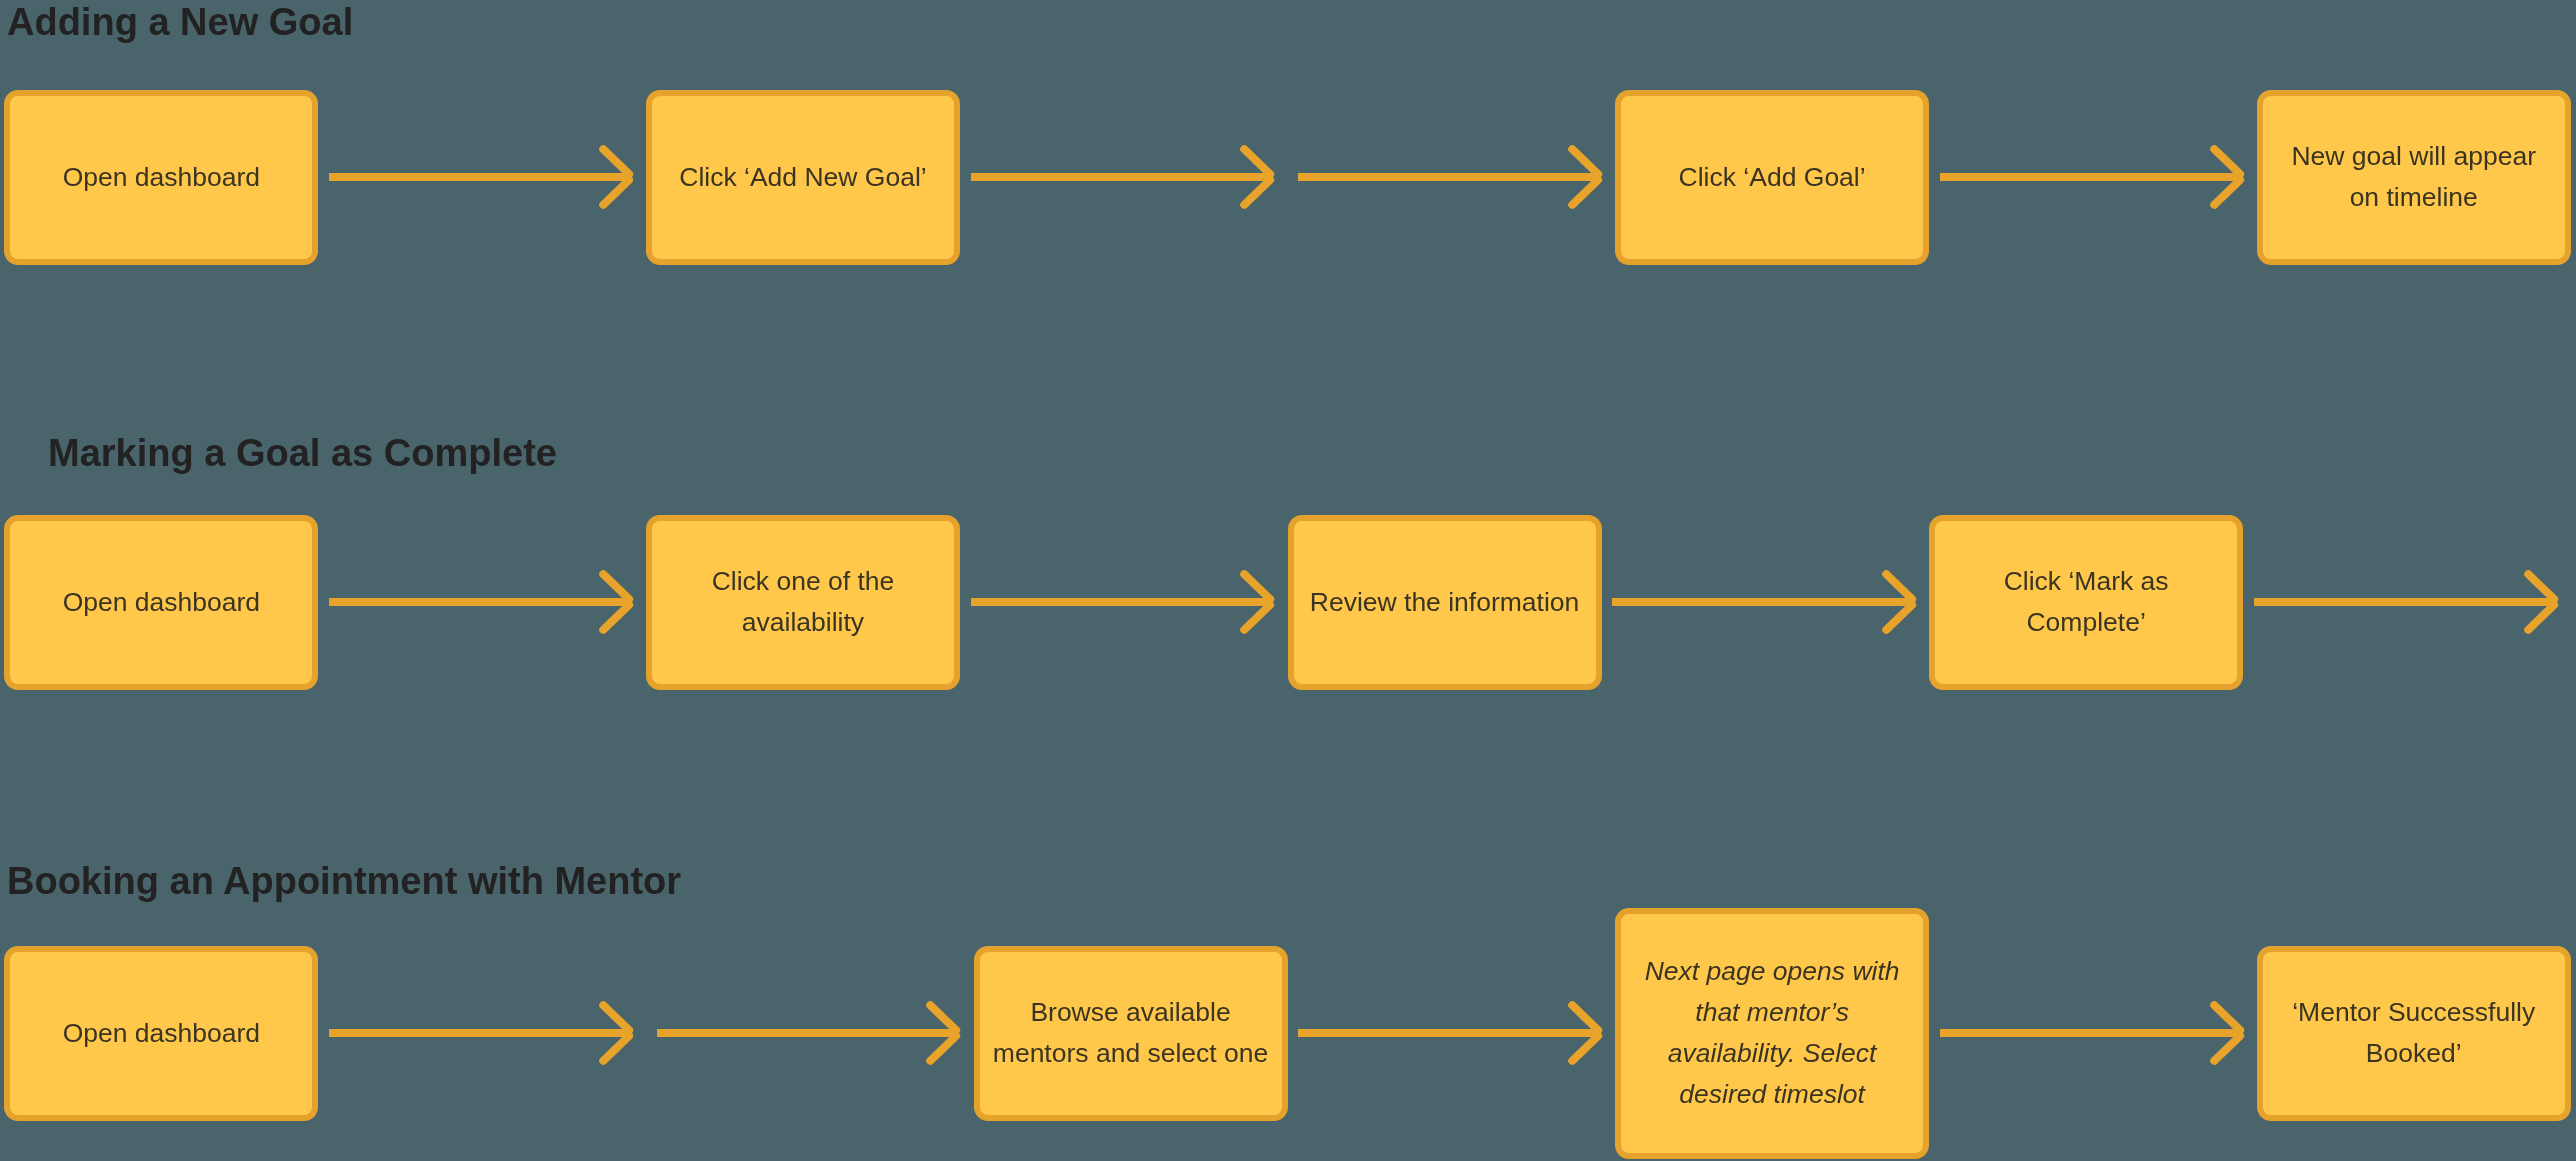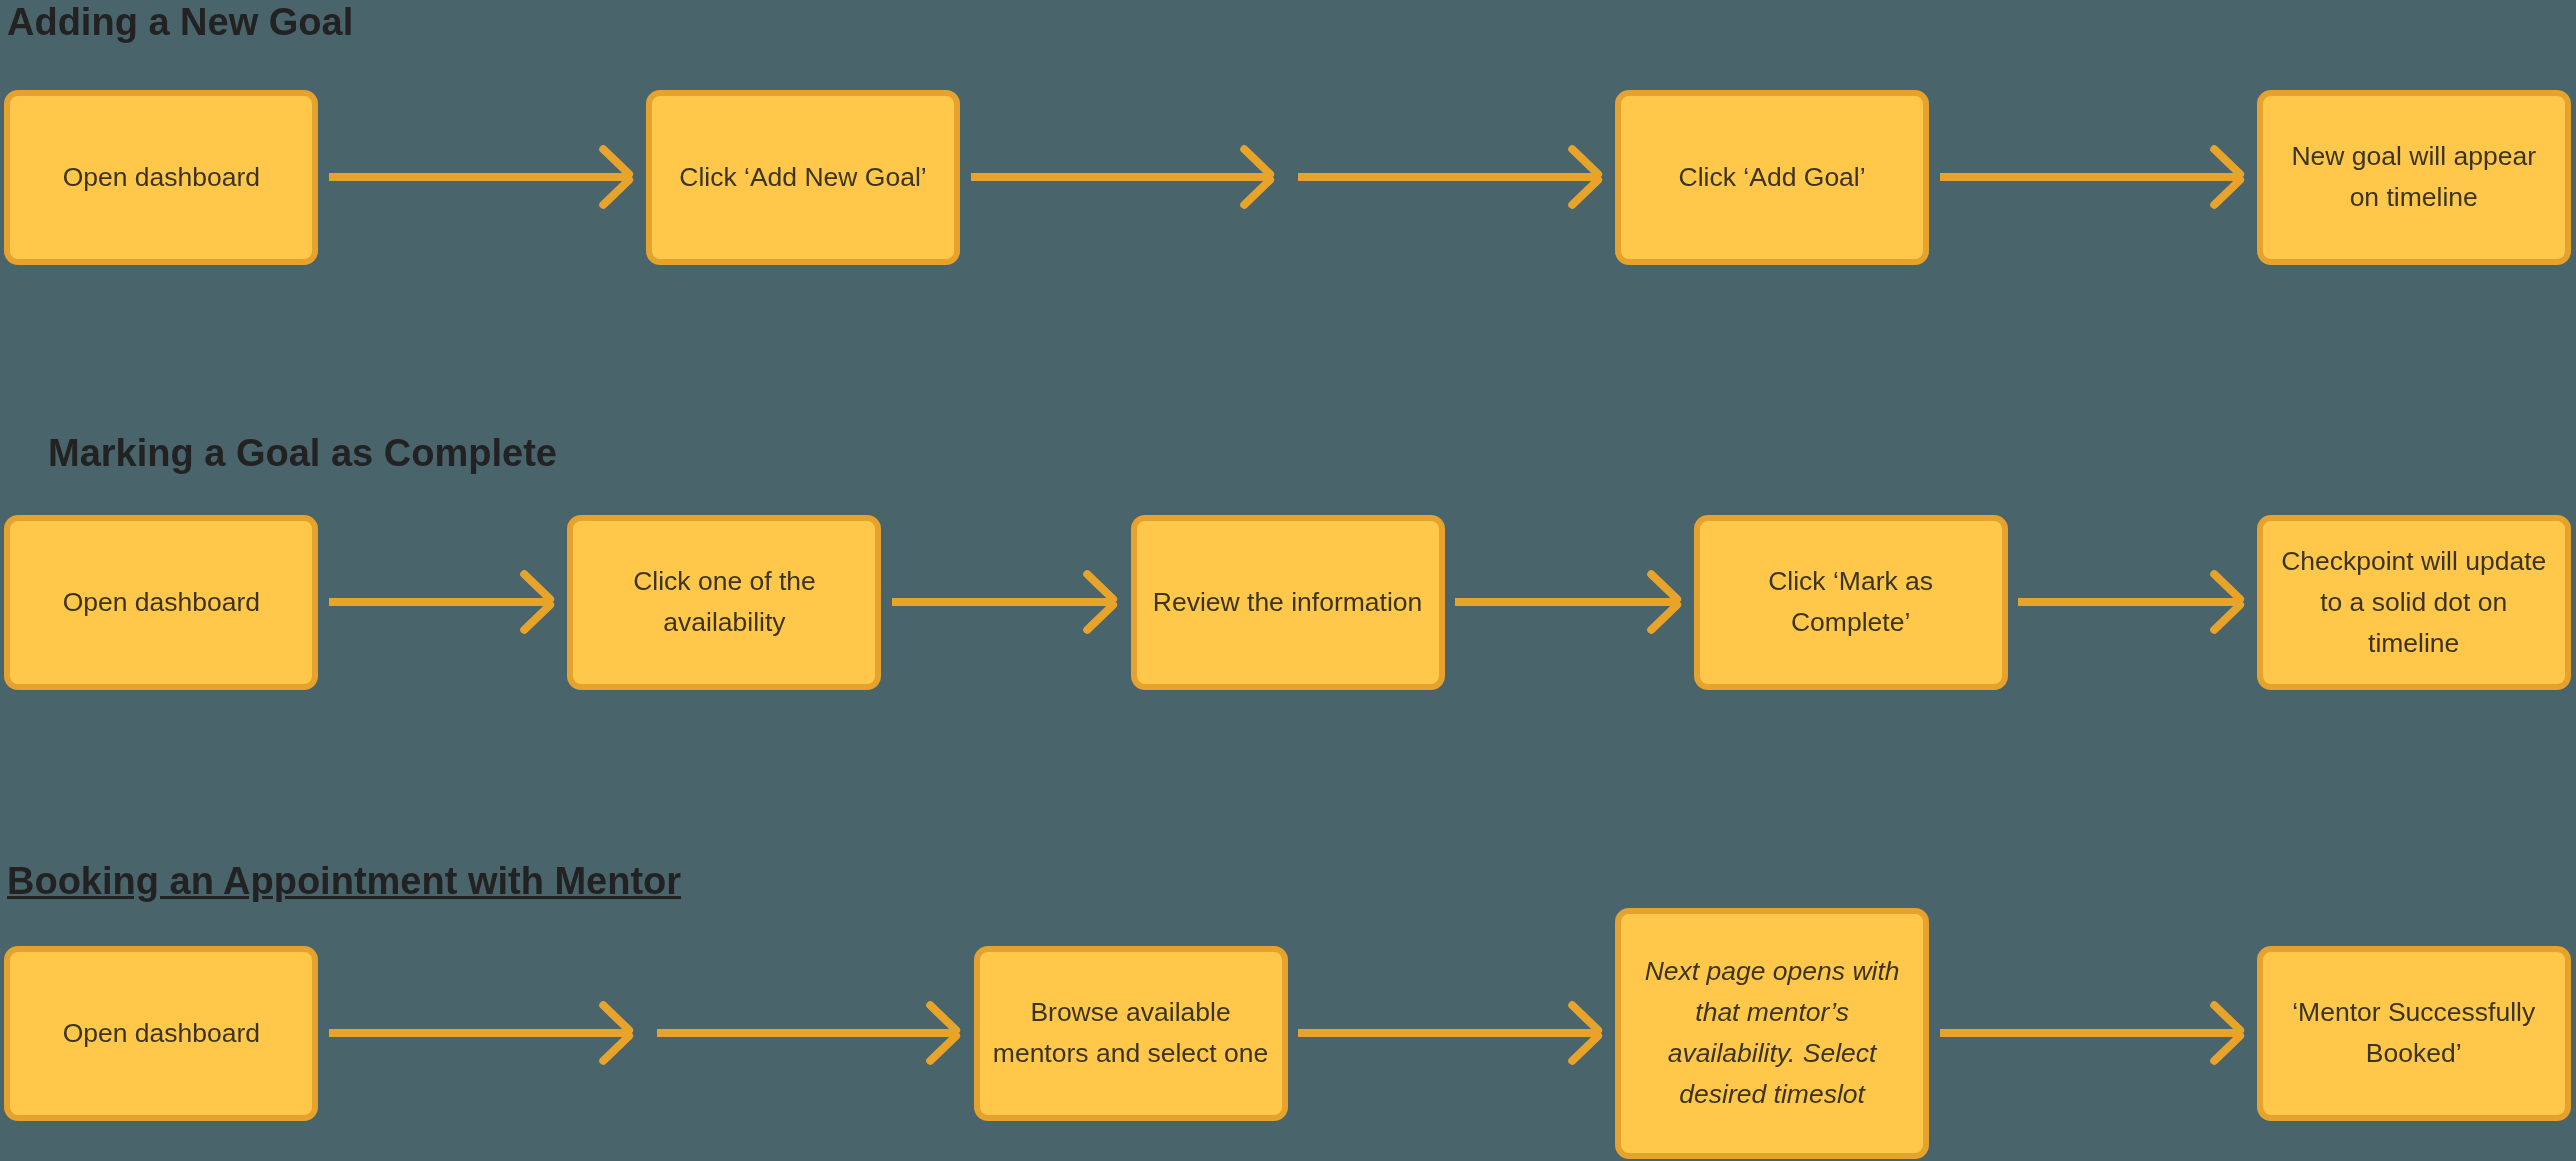--- a/index.html
+++ b/index.html
@@ -22,21 +22,21 @@
   .section-title {
     color: #222222;
     font-size: 38px;
     font-weight: 700;
     line-height: 41px;
     margin: 0 0 0 7px;
     letter-spacing: 0px;
   }
   .title-1 { padding-top: 1.8px; }
   .title-2 { margin-top: 168px; margin-left: 48px; }
-  .title-3 { margin-top: 171px; text-decoration: underline; }
+  .title-3 { margin-top: 171px; }
 
   .flow-row {
     display: flex;
     align-items: center;
     justify-content: space-between;
     padding: 0 5.3px 0 4.4px;
     width: 100%;
   }
   .row-1 { margin-top: 47px; }
   .row-2 { margin-top: 41px; }
@@ -145,21 +145,20 @@
       <span class="arrow-line"></span>
       <span class="arrow-head-top"></span>
       <span class="arrow-head-bottom"></span>
     </div>
     <div class="flow-node">Click ‘Mark as Complete’</div>
     <div class="flow-arrow">
       <span class="arrow-line"></span>
       <span class="arrow-head-top"></span>
       <span class="arrow-head-bottom"></span>
     </div>
-    <div class="flow-node">Checkpoint will update to a solid dot on timeline</div>
   </div>
 
   <h2 class="section-title title-3">Booking an Appointment with Mentor</h2>
   <div class="flow-row row-3">
     <div class="flow-node">Open dashboard</div>
     <div class="flow-arrow">
       <span class="arrow-line"></span>
       <span class="arrow-head-top"></span>
       <span class="arrow-head-bottom"></span>
     </div>

